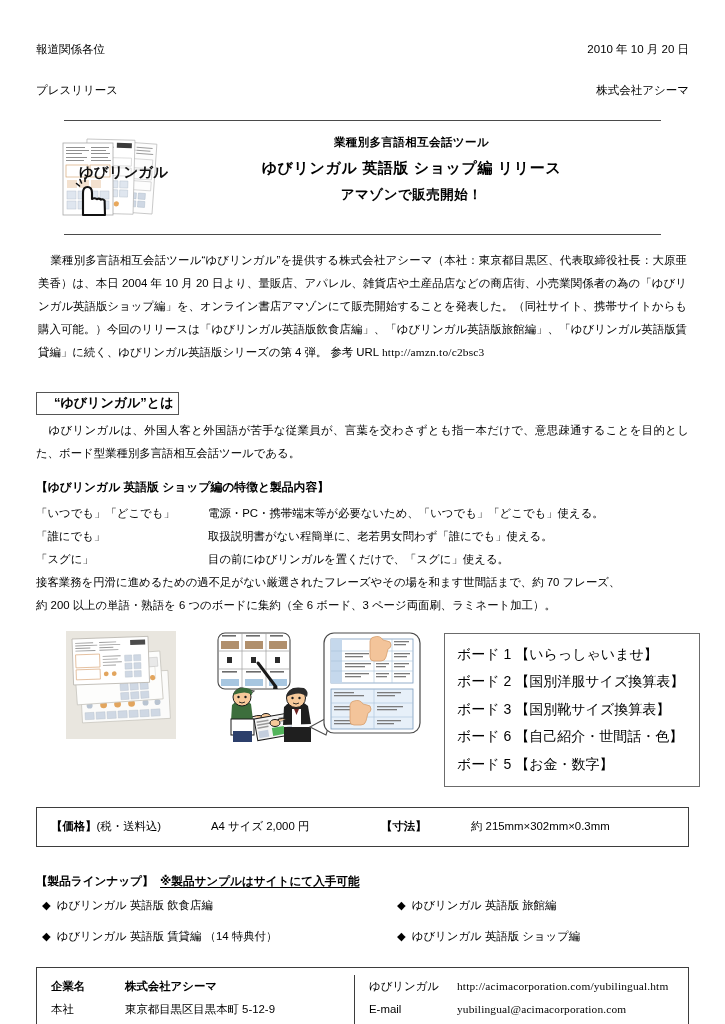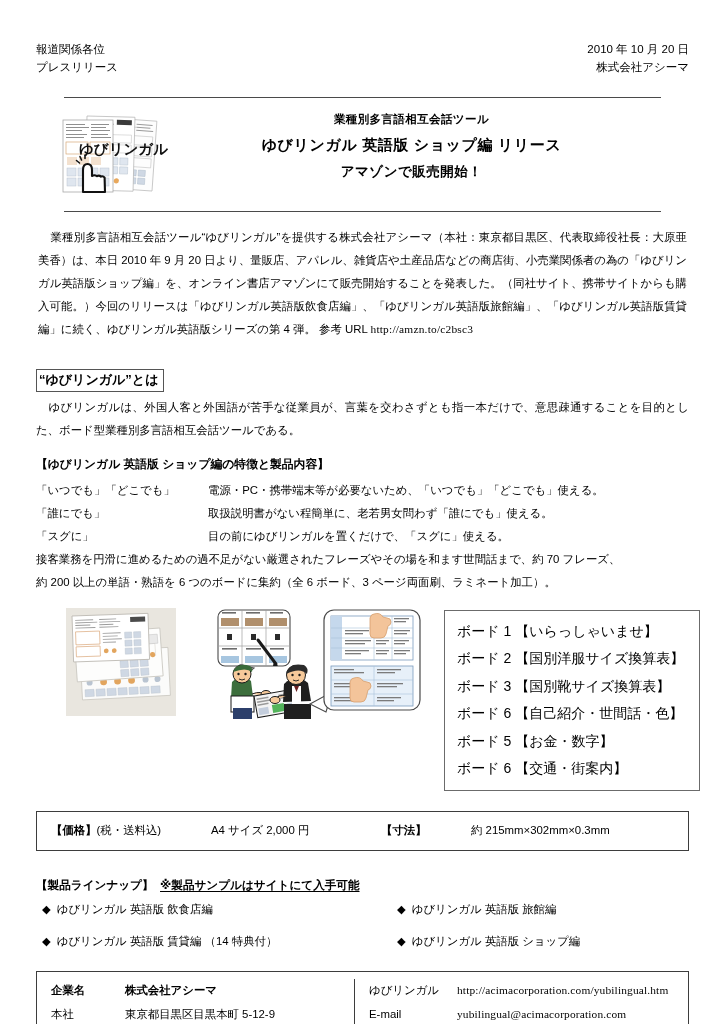--- a/index.html
+++ b/index.html
@@ -18,21 +18,21 @@
     background: #ffffff;
     box-sizing: border-box;
     padding: 42px 36px 0 36px;
     overflow: hidden;
   }
 
   
   .doc-header {
     display: flex;
     flex-direction: column;
-    gap: 3px;
+    gap: 26px;
     font-size: 11.5px;
   }
   .doc-header .hrow {
     display: flex;
     justify-content: space-between;
     align-items: baseline;
   }
   .doc-header .hrow > span { white-space: nowrap; }
 
   .rule {
@@ -97,21 +97,21 @@
     padding: 0 2px;
   }
   .lead .url { font-family: "Liberation Serif", "DejaVu Serif", serif; letter-spacing: .2px; }
 
   
   .sec-head-box {
     display: inline-block;
     border: 1.1px solid #555;
     font-size: 13px;
     font-weight: bold;
-    padding: 1px 5px 2px 2px;
+    padding: 1px 5px 2px 17px;
     margin-top: 16px;
   }
   .para {
     font-size: 11.4px;
     line-height: 2.02;
     margin-top: 4px;
     text-align: justify;
     text-indent: 1.1em;
   }
   .sec-head-plain {
@@ -374,21 +374,21 @@
     <div class="title-block">
       <div class="title-sub">業種別多言語相互会話ツール</div>
       <div class="title-main">ゆびリンガル  英語版  ショップ編  リリース</div>
       <div class="title-sub2">アマゾンで販売開始！</div>
     </div>
   </div>
 
   <hr class="rule2">
 
   
-  <p class="lead"><span>業種別多言語相互会話ツール“ゆびリンガル”を提供する株式会社アシーマ（本社：東京都目黒区、代表取締役社長：大原亜美香）は、本日 2010 年 9 月 20 日より、量販店、アパレル、雑貨店や土産品店などの商店街、小売業関係者の為の「ゆびリンガル英語版ショップ編」を、オンライン書店アマゾンにて販売開始することを発表した。（同社サイト、携帯サイトからも購入可能。）今回のリリースは「ゆびリンガル英語版飲食店編」、「ゆびリンガル英語版旅館編」、「ゆびリンガル英語版賃貸編」に続く、ゆびリンガル英語版シリーズの第 4 弾。 参考 URL </span><span class="url">http://amzn.to/c2bsc3</span></p>
+  <p class="lead"><span>業種別多言語相互会話ツール“ゆびリンガル”を提供する株式会社アシーマ（本社：東京都目黒区、代表取締役社長：大原亜美香）は、本日 2004 年 10 月 20 日より、量販店、アパレル、雑貨店や土産品店などの商店街、小売業関係者の為の「ゆびリンガル英語版ショップ編」を、オンライン書店アマゾンにて販売開始することを発表した。（同社サイト、携帯サイトからも購入可能。）今回のリリースは「ゆびリンガル英語版飲食店編」、「ゆびリンガル英語版旅館編」、「ゆびリンガル英語版賃貸編」に続く、ゆびリンガル英語版シリーズの第 4 弾。 参考 URL </span><span class="url">http://amzn.to/c2bsc3</span></p>
 
   
   <div class="sec-head-box">“ゆびリンガル”とは</div>
   <p class="para">ゆびリンガルは、外国人客と外国語が苦手な従業員が、言葉を交わさずとも指一本だけで、意思疎通することを目的とした、ボード型業種別多言語相互会話ツールである。</p>
 
   
   <div class="sec-head-plain">【ゆびリンガル  英語版  ショップ編の特徴と製品内容】</div>
   <table class="feat-table">
     <tbody>
       <tr>
@@ -669,21 +669,20 @@
       </svg>
     </div>
 
     <div class="boards-col">
       <div class="boards-box">
         <div class="board-line">ボード 1 【いらっしゃいませ】</div>
         <div class="board-line">ボード 2 【国別洋服サイズ換算表】</div>
         <div class="board-line">ボード 3 【国別靴サイズ換算表】</div>
         <div class="board-line">ボード 6 【自己紹介・世間話・色】</div>
         <div class="board-line">ボード 5 【お金・数字】</div>
-        <div class="board-line">ボード 6 【交通・街案内】</div>
       </div>
     </div>
   </div>
 
   
   <div class="price-box">
     <table class="price-table">
       <tbody>
         <tr>
           <td class="pc-label"><span class="bold">【価格】</span><span>(税・送料込)</span></td>

